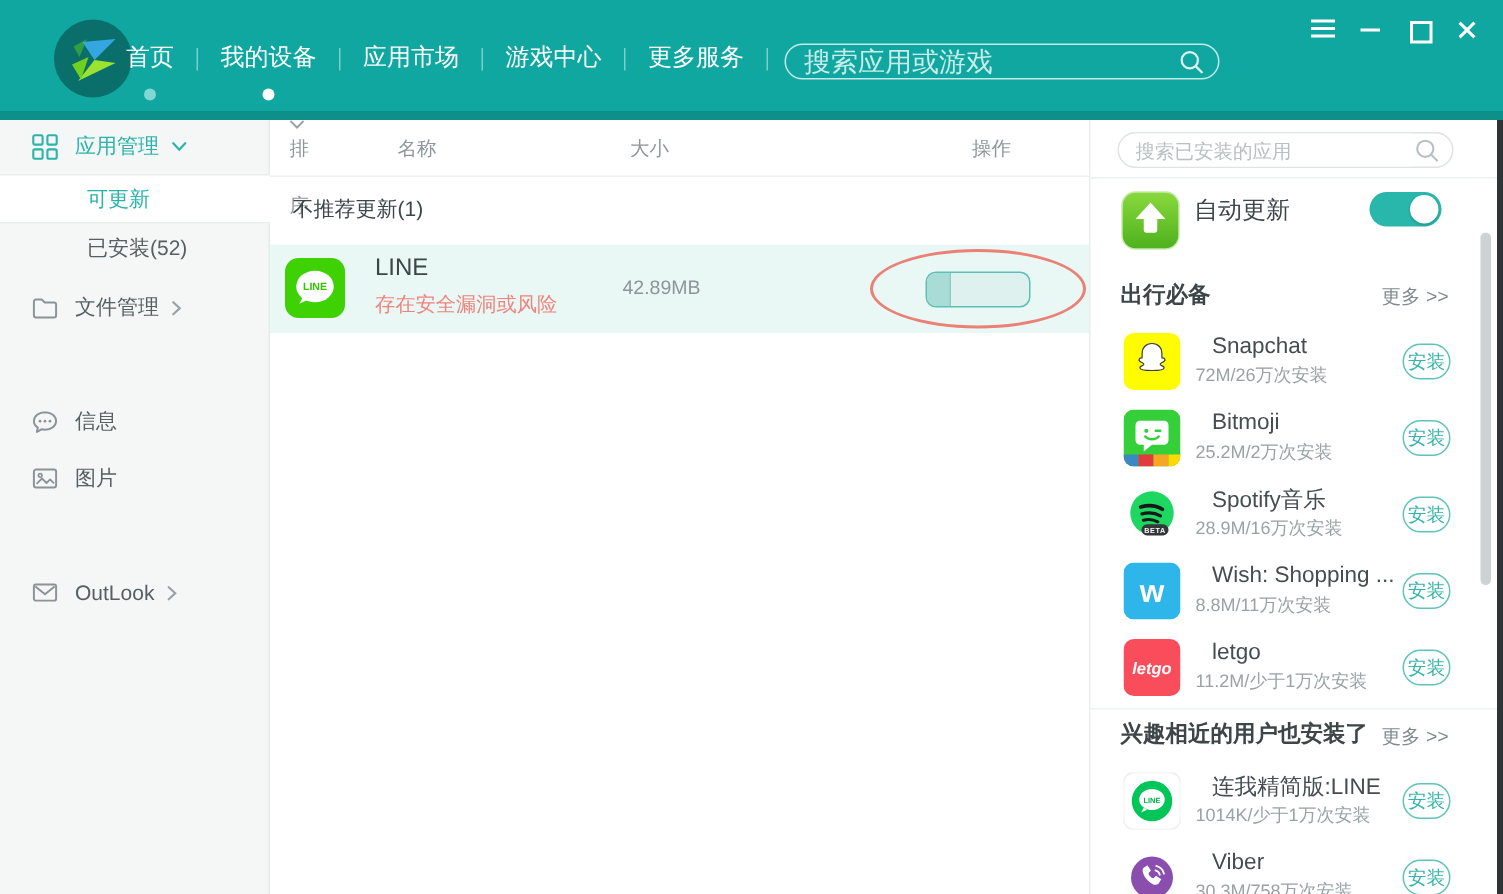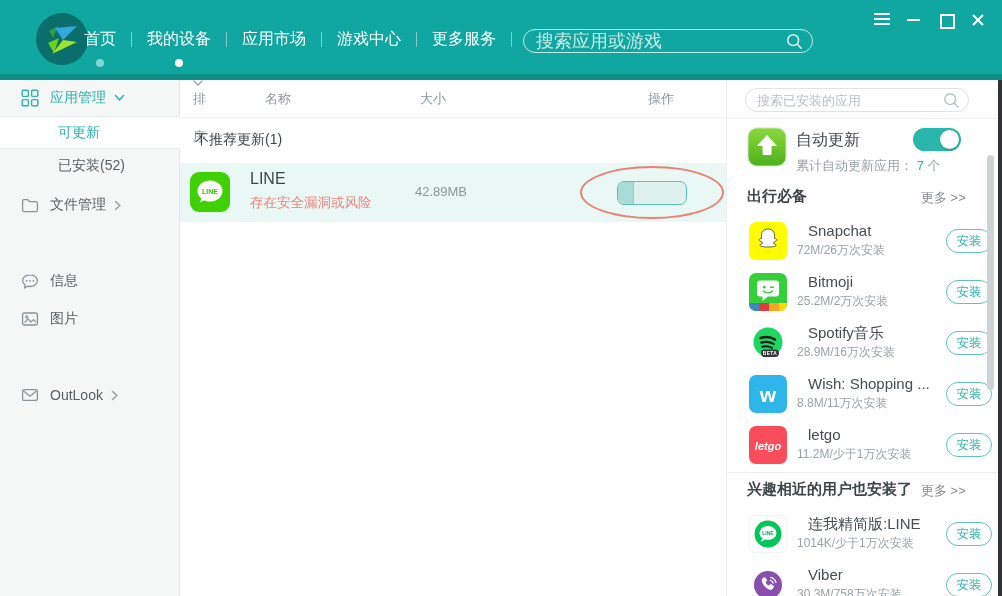--- a/index.html
+++ b/index.html
@@ -75,21 +75,21 @@
   .au-sum { position:absolute; left:69px; top:77px; font-size:13px; color:#99a1a4; }
   .au-sum .cnt { color:#2ab4ab; }
   .rp-sec { position:absolute; left:20px; font-size:15px; font-weight:bold; color:#3d4548; }
   .s1 { top:107px; } .s2 { top:400px; }
   .rp-more { position:absolute; left:194px; font-size:13px; color:#838b8e; cursor:pointer; }
   .m1 { top:109px; } .m2 { top:402px; }
   .app-item { position:absolute; left:0; width:276px; height:51px; }
   .ai-icon { position:absolute; left:22px; top:0; width:38px; height:38px; }
   .ai-name { position:absolute; left:81px; top:0; width:130px; font-size:15px; color:#454d50; white-space:nowrap; overflow:hidden; }
   .ai-stats { position:absolute; left:70px; top:20px; font-size:12px; color:#9aa2a5; white-space:nowrap; }
-  .ai-btn { position:absolute; left:219px; top:7px; width:46px; height:24px; border:1px solid #5ec3ba; border-radius:12px; background:#fff; color:#35b4aa; font-size:12.5px; text-align:center; line-height:22px; cursor:pointer; }
+  .ai-btn { position:absolute; left:208px; top:7px; width:32px; height:24px; border:1px solid #5ec3ba; border-radius:12px; background:#fff; color:#35b4aa; font-size:12.5px; text-align:center; line-height:22px; cursor:pointer; }
   .scroll-thumb { position:absolute; left:260px; top:75px; width:7px; height:235px; background:#cdd2d4; border-radius:4px; cursor:pointer; }
   .edge-strip { position:absolute; left:271px; top:0; width:5px; height:516px; background:#2f3335; }
 
   svg text { font-family:"Liberation Sans", sans-serif; }
 </style>
 </head>
 <body>
 
 <div class="app">
 
@@ -255,25 +255,20 @@
             <stop offset="1" stop-color="#4db11e"></stop>
       </linearGradient>
         </defs>
       <rect x="1" y="1" width="38" height="38" rx="9" fill="url(#g1)" stroke="#c9e9b2" stroke-width="1"></rect>
       <path d="M20,8 L30,19 h-5.5 v7.5 a1.6,1.6 0 0 1 -1.6,1.6 h-5.8 a1.6,1.6 0 0 1 -1.6,-1.6 V19 H10 z" fill="#fff"></path>
     </svg>
     <div class="au-title">自动更新</div>
     <div class="toggle">
         <div class="knob"></div>
       </div>
-    <div class="au-sum">
-      <span>累计自动更新应用：</span>
-      <span class="cnt">7</span>
-      <span>个</span>
-    </div>
 
     <div class="rp-sec s1">出行必备</div>
     <div class="rp-more m1">更多 &gt;&gt;</div>
 
     <div class="app-item" style="top:142px">
       <svg class="ai-icon" viewBox="0 0 38 38">
         <rect width="38" height="38" rx="7" fill="#fffc00"></rect>
         <path d="M19,7 c-4.4,0 -6.6,3.2 -6.6,6.4 v3.2 c-1.8,-0.1 -2.9,1.3 -1.3,2.4 c1.1,0.8 2.5,0.9 2.5,1.9 c0,1 -2.7,1.1 -2.7,2.2 c0,1.3 3.6,1.9 8.1,1.9 s8.1,-0.6 8.1,-1.9 c0,-1.1 -2.7,-1.2 -2.7,-2.2 c0,-1 1.4,-1.1 2.5,-1.9 c1.6,-1.1 0.5,-2.5 -1.3,-2.4 v-3.2 c0,-3.2 -2.2,-6.4 -6.6,-6.4 z" fill="#fff" stroke="#3a3a3a" stroke-width="0.8"></path>
       </svg>
       <div class="ai-name">Snapchat</div>

